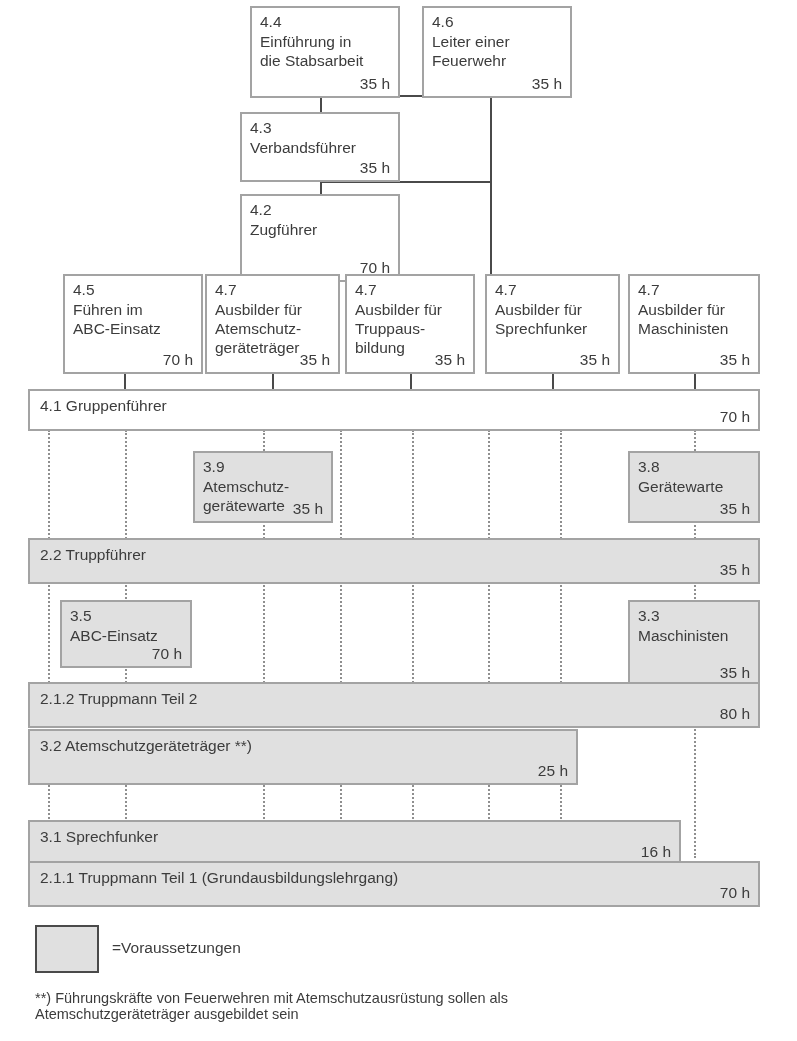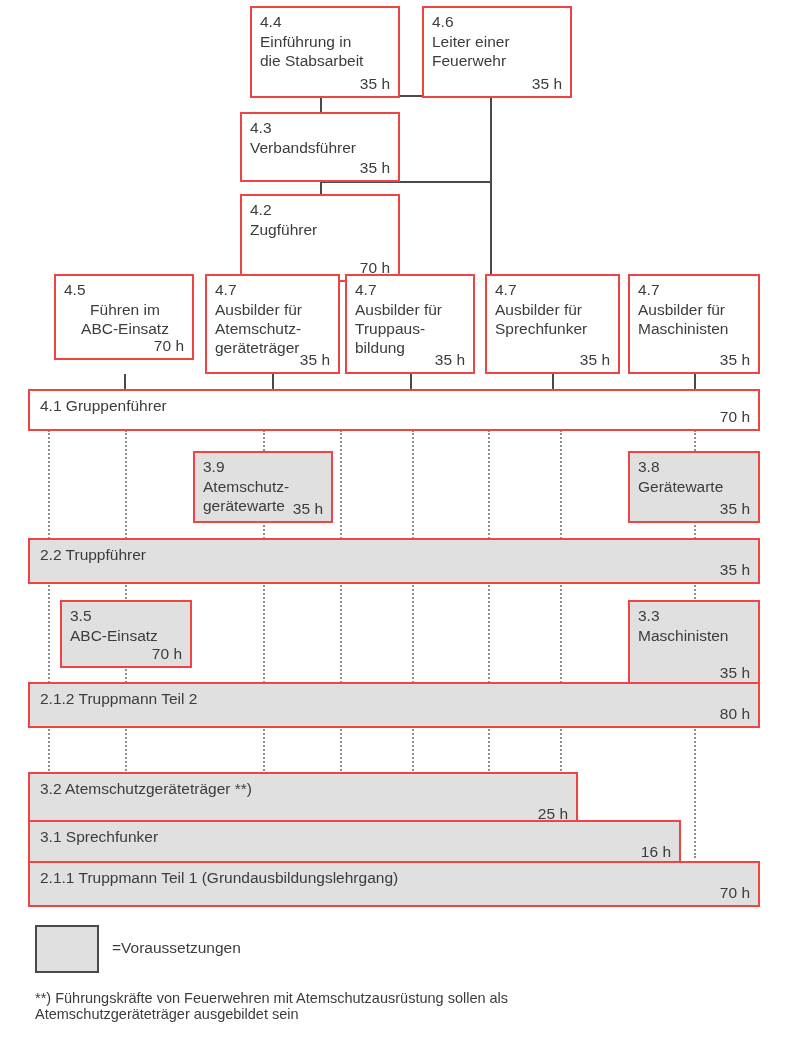--- a/index.html
+++ b/index.html
@@ -16,21 +16,21 @@
     width: 797px;
     height: 1041px;
     background: #ffffff;
     overflow: hidden;
   }
 
   
   .box {
     position: absolute;
     box-sizing: border-box;
-    border: 2px solid #ef4444;
+    border: 2px solid #a3a3a3;
     background: #ffffff;
     font-size: 15.5px;
     line-height: 19px;
     color: #3c3c3c;
   }
   .box.filled {
     background: #e0e0e0;
   }
   .box .code {
     position: absolute;
@@ -149,21 +149,21 @@
     <span class="title">Verbandsführer</span>
     <span class="hours">35 h</span>
   </div>
 
   <div class="box" style="left:240px; top:194px; width:160px; height:88px;">
     <span class="code">4.2</span>
     <span class="title">Zugführer</span>
     <span class="hours">70 h</span>
   </div>
 
-  <div class="box" style="left:54px; top:274px; width:140px; height:86px;text-align:center;">
+  <div class="box" style="left:63px; top:274px; width:140px; height:100px;">
     <span class="code">4.5</span>
     <span class="title">Führen im
 ABC-Einsatz</span>
     <span class="hours">70 h</span>
   </div>
 
   <div class="box" style="left:205px; top:274px; width:135px; height:100px;">
     <span class="code">4.7</span>
     <span class="title">Ausbilder für
 Atemschutz-
@@ -229,21 +229,21 @@
     <span class="title">Maschinisten</span>
     <span class="hours">35 h</span>
   </div>
 
   <div class="box bar filled" style="left:28px; top:682px; width:732px; height:46px;">
 
     <span class="title">2.1.2 Truppmann Teil 2</span>
     <span class="hours">80 h</span>
   </div>
 
-  <div class="box bar filled" style="left:28px; top:772px; width:550px; height:56px;">
+  <div class="box bar filled" style="left:28px; top:729px; width:550px; height:56px;">
 
     <span class="title">3.2 Atemschutzgeräteträger **)</span>
     <span class="hours">25 h</span>
   </div>
 
   <div class="box bar filled" style="left:28px; top:820px; width:653px; height:46px;">
 
     <span class="title">3.1 Sprechfunker</span>
     <span class="hours">16 h</span>
   </div>

